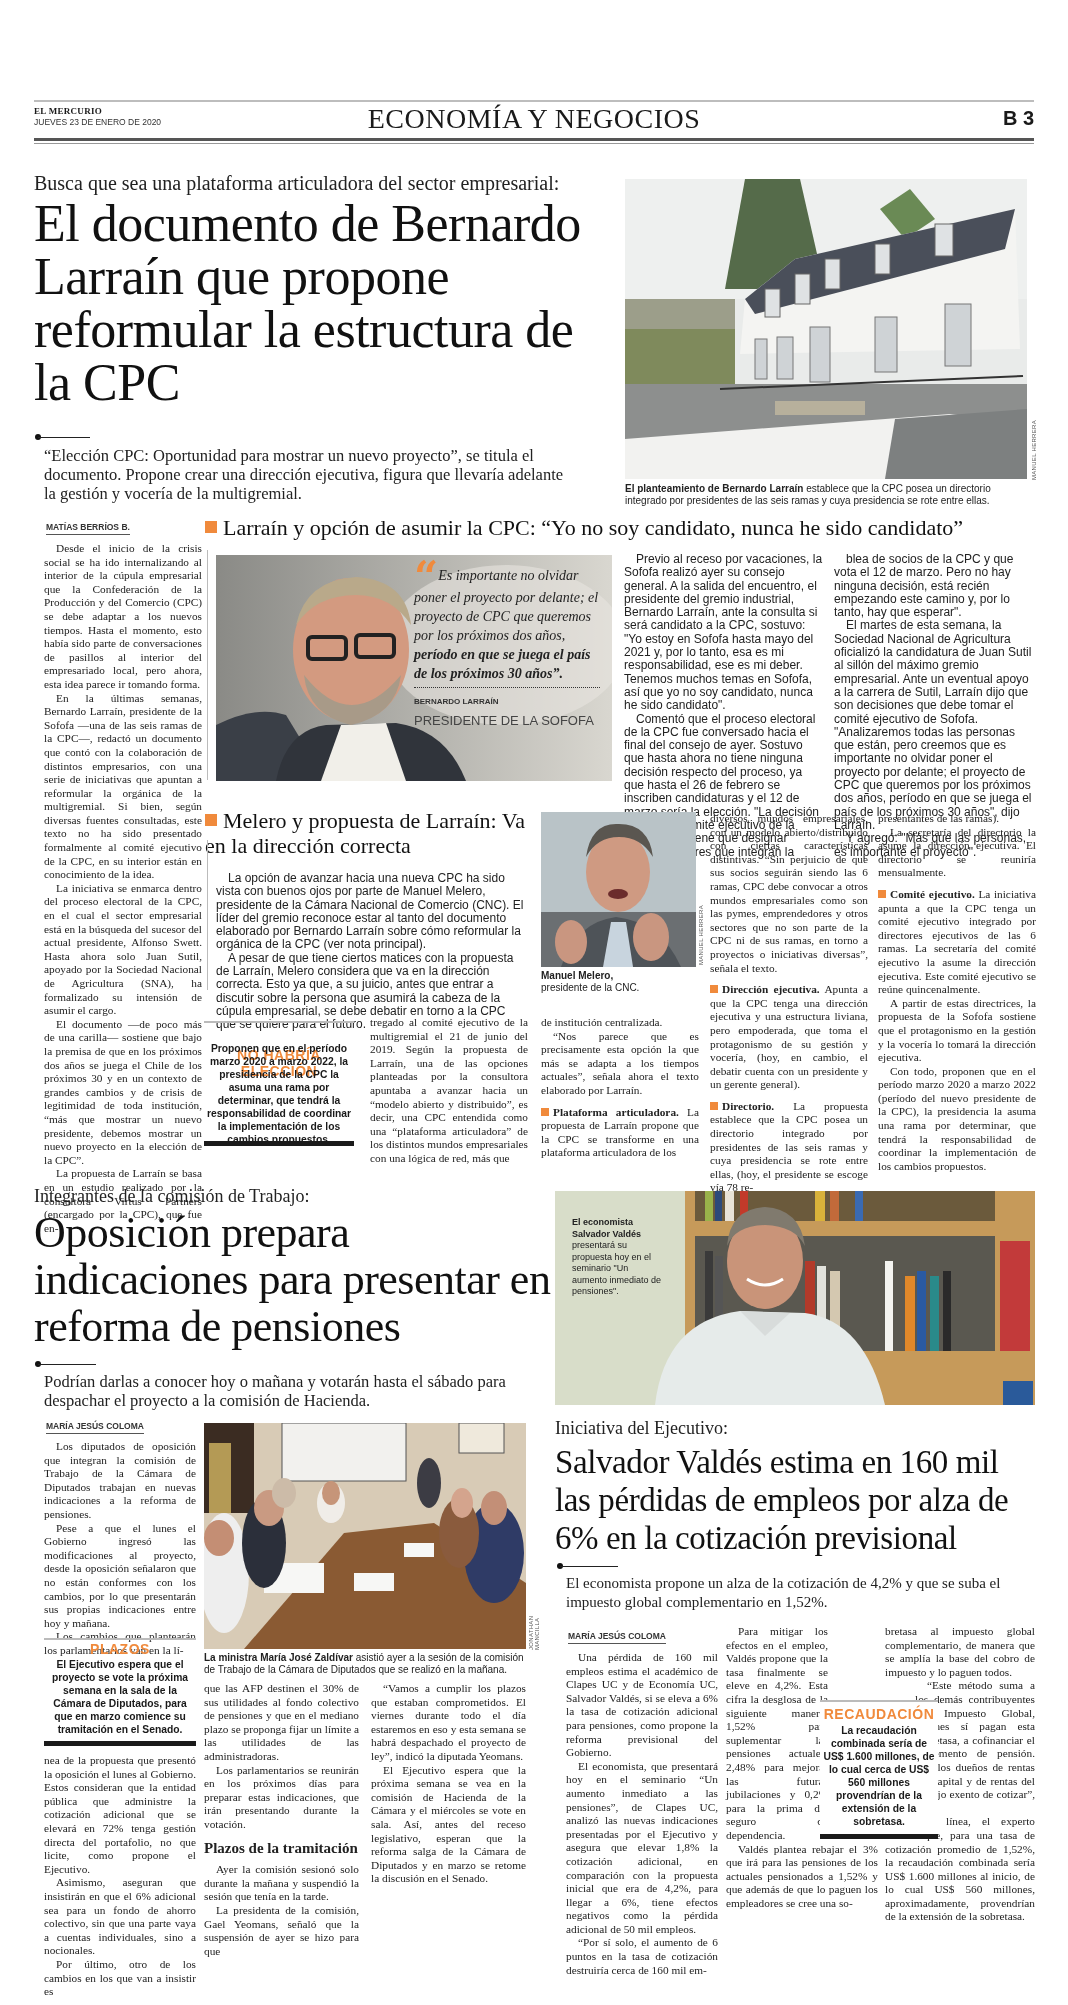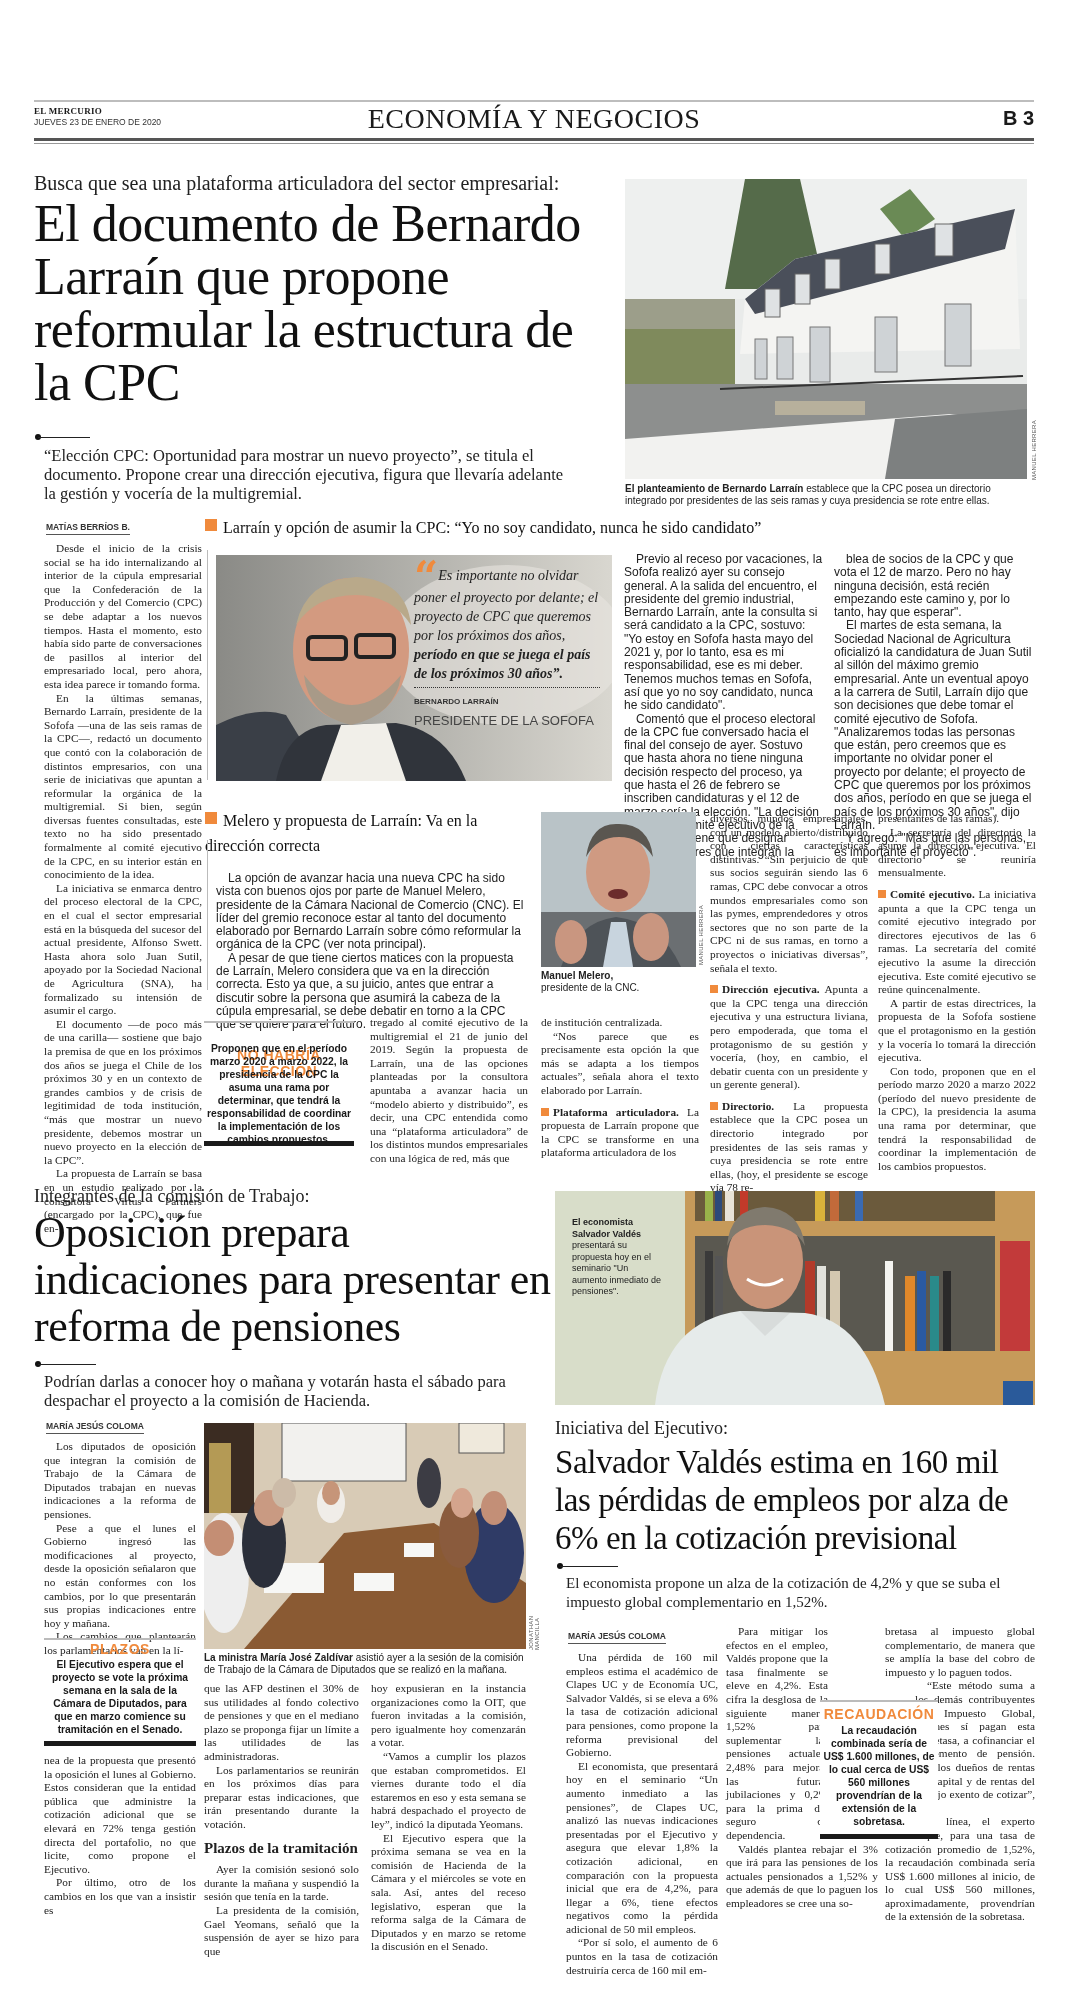--- a/index.html
+++ b/index.html
@@ -29,21 +29,21 @@
   .body-text { font-size: 11.3px; line-height: 13.6px; text-align: justify; hyphens: auto; color: #222; }
   .body-text p { text-indent: 12px; }
   .body-sans { font-family: "Liberation Sans", "DejaVu Sans", sans-serif; font-size: 12px; line-height: 13.3px; color: #222; }
   .body-sans p { text-indent: 12px; }
 
   .photo { overflow: hidden; }
   .caption { font-family: "Liberation Sans", "DejaVu Sans", sans-serif; font-size: 10px; line-height: 12px; color: #222; }
   .caption b { font-weight: bold; }
   .credit { font-family: "Liberation Sans", "DejaVu Sans", sans-serif; font-size: 6px; color: #555; writing-mode: vertical-rl; transform: rotate(180deg); letter-spacing: 0.3px; }
 
-  .sub-head { font-size: 16px; line-height: 25px; color: #111; }
+  .sub-head { font-size: 22px; line-height: 25px; color: #111; }
   .orange-sq { display: inline-block; width: 12px; height: 12px; background: #f08a3c; margin-right: 6px; vertical-align: 2px; }
   .vrule { width: 1px; background: #bbb; }
 
   .quote-box { font-style: italic; font-size: 14px; line-height: 19px; color: #222; }
   .quote-mark { color: #f08a3c; font-size: 42px; font-weight: bold; font-style: normal; line-height: 20px; vertical-align: -12px; font-family: "DejaVu Serif", serif; }
   .quote-who { font-family: "Liberation Sans", "DejaVu Sans", sans-serif; font-size: 8px; font-weight: bold; font-style: normal; color: #333; }
   .quote-role { font-family: "Liberation Sans", "DejaVu Sans", sans-serif; font-size: 13px; font-style: normal; color: #444; }
 
   .factbox-title { font-family: "Liberation Sans", "DejaVu Sans", sans-serif; font-weight: bold; font-size: 14px; color: #f08a3c; text-align: center; letter-spacing: 0.5px; }
   .factbox-text { font-family: "Liberation Sans", "DejaVu Sans", sans-serif; font-weight: bold; font-size: 10.3px; line-height: 13px; text-align: center; color: #1a1a1a; }
@@ -215,20 +215,21 @@
   <p>Los diputados de oposición que integran la comisión de Trabajo de la Cámara de Diputados trabajan en nuevas indicaciones a la reforma de pensiones.</p>
   <p>Pese a que el lunes el Gobierno ingresó las modificaciones al proyecto, desde la oposición señalaron que no están conformes con los cambios, por lo que presentarán sus propias indicaciones entre hoy y mañana.</p>
   <p>Los cambios que plantearán los parlamentarios van en la lí-</p>
 </div>
 <div class="abs factbox-top" style="left:44px; top:1638px; width:152px;"></div>
 <div class="abs factbox-title" style="left:44px; top:1641px; width:152px;">PLAZOS</div>
 <div class="abs factbox-text" style="left:44px; top:1658px; width:152px;">El Ejecutivo espera que el proyecto se vote la próxima semana en la sala de la Cámara de Diputados, para que en marzo comience su tramitación en el Senado.</div>
 <div class="abs factbox-bottom" style="left:44px; top:1741px; width:152px;"></div>
 <div class="abs body-text" style="left:44px; top:1754px; width:152px;">
   <p style="text-indent:0">nea de la propuesta que presentó la oposición el lunes al Gobierno. Estos consideran que la entidad pública que administre la cotización adicional que se elevará en 72% tenga gestión directa del portafolio, no que licite, como propone el Ejecutivo.</p>
+  <p>Asimismo, aseguran que insistirán en que el 6% adicional sea para un fondo de ahorro colectivo, sin que una parte vaya a cuentas individuales, sino a nocionales.</p>
   <p>Por último, otro de los cambios en los que van a insistir es</p>
 </div>
 
 <div class="abs photo" style="left:204px; top:1423px; width:322px; height:226px;">
   <svg width="322" height="226" viewBox="0 0 322 226">
     <rect width="322" height="226" fill="#d8cbb6"></rect>
     <rect x="78" y="0" width="124" height="58" fill="#f2f1ee" stroke="#555"></rect>
     <rect x="255" y="0" width="45" height="30" fill="#efe9dc" stroke="#555"></rect>
     <rect x="0" y="0" width="50" height="90" fill="#3b2c22"></rect>
     <rect x="5" y="20" width="22" height="70" fill="#b49a55"></rect>
@@ -256,21 +257,20 @@
 </div>
 
 <div class="abs body-text" style="left:204px; top:1682px; width:155px;">
   <p style="text-indent:0">que las AFP destinen el 30% de sus utilidades al fondo colectivo de pensiones y que en el mediano plazo se proponga fijar un límite a las utilidades de las administradoras.</p>
   <p>Los parlamentarios se reunirán en los próximos días para preparar estas indicaciones, que irán presentando durante la votación.</p>
   <div class="subtitle2" style="margin:10px 0 8px 0;">Plazos de la tramitación</div>
   <p>Ayer la comisión sesionó solo durante la mañana y suspendió la sesión que tenía en la tarde.</p>
   <p>La presidenta de la comisión, Gael Yeomans, señaló que la suspensión de ayer se hizo para que</p>
 </div>
 <div class="abs body-text" style="left:371px; top:1682px; width:155px;">
-  <p style="text-indent:0">hoy expusieran en la instancia organizaciones como la OIT, que fueron invitadas a la comisión, pero igualmente hoy comenzarán a votar.</p>
   <p>“Vamos a cumplir los plazos que estaban comprometidos. El viernes durante todo el día estaremos en eso y esta semana se habrá despachado el proyecto de ley”, indicó la diputada Yeomans.</p>
   <p>El Ejecutivo espera que la próxima semana se vea en la comisión de Hacienda de la Cámara y el miércoles se vote en sala. Así, antes del receso legislativo, esperan que la reforma salga de la Cámara de Diputados y en marzo se retome la discusión en el Senado.</p>
 </div>
 
 <div class="abs photo" style="left:555px; top:1191px; width:480px; height:214px;">
   <svg width="480" height="214" viewBox="0 0 480 214">
     <rect width="480" height="214" fill="#d8ddc9"></rect>
     <rect x="130" y="0" width="350" height="214" fill="#c69a5a"></rect>
     <rect x="140" y="0" width="300" height="30" fill="#6b5a3c"></rect>
     <rect x="140" y="45" width="300" height="115" fill="#5a5850"></rect>

